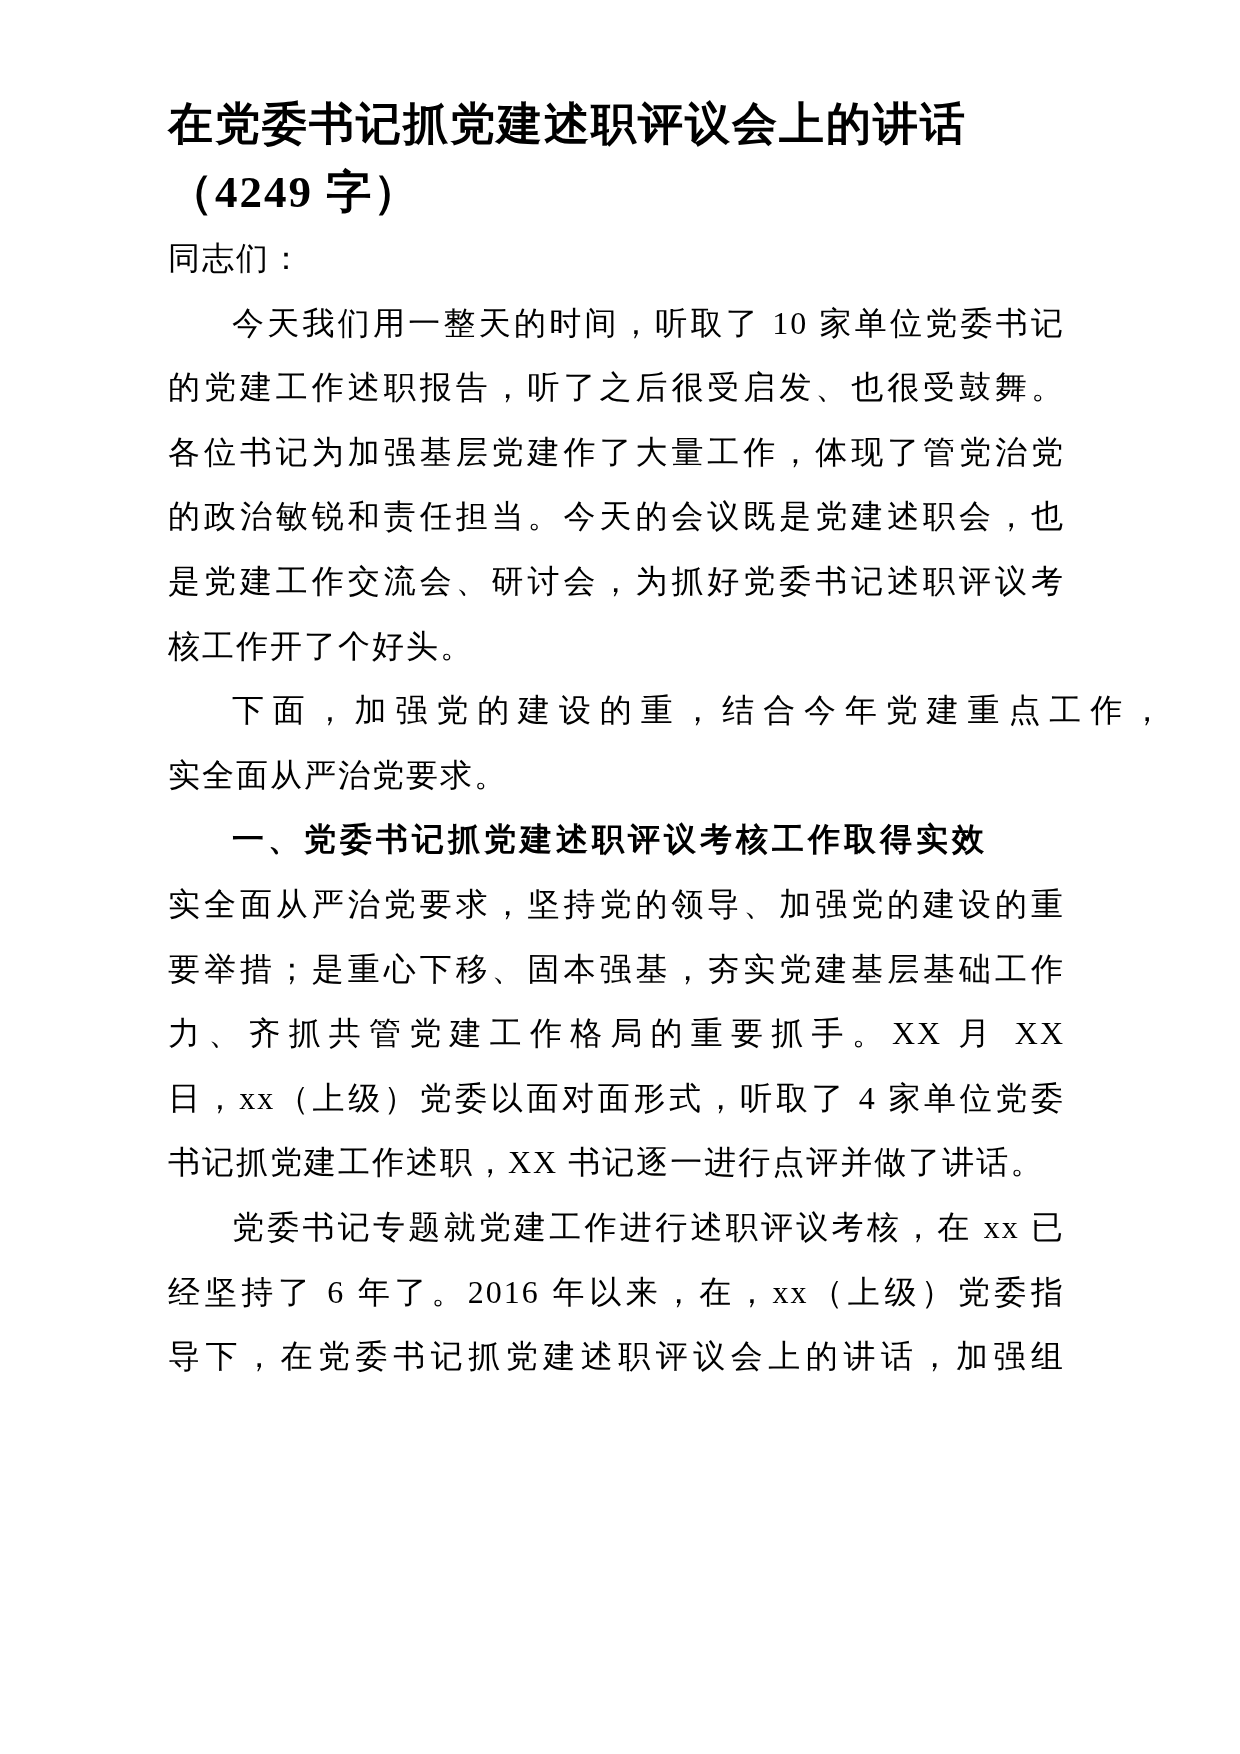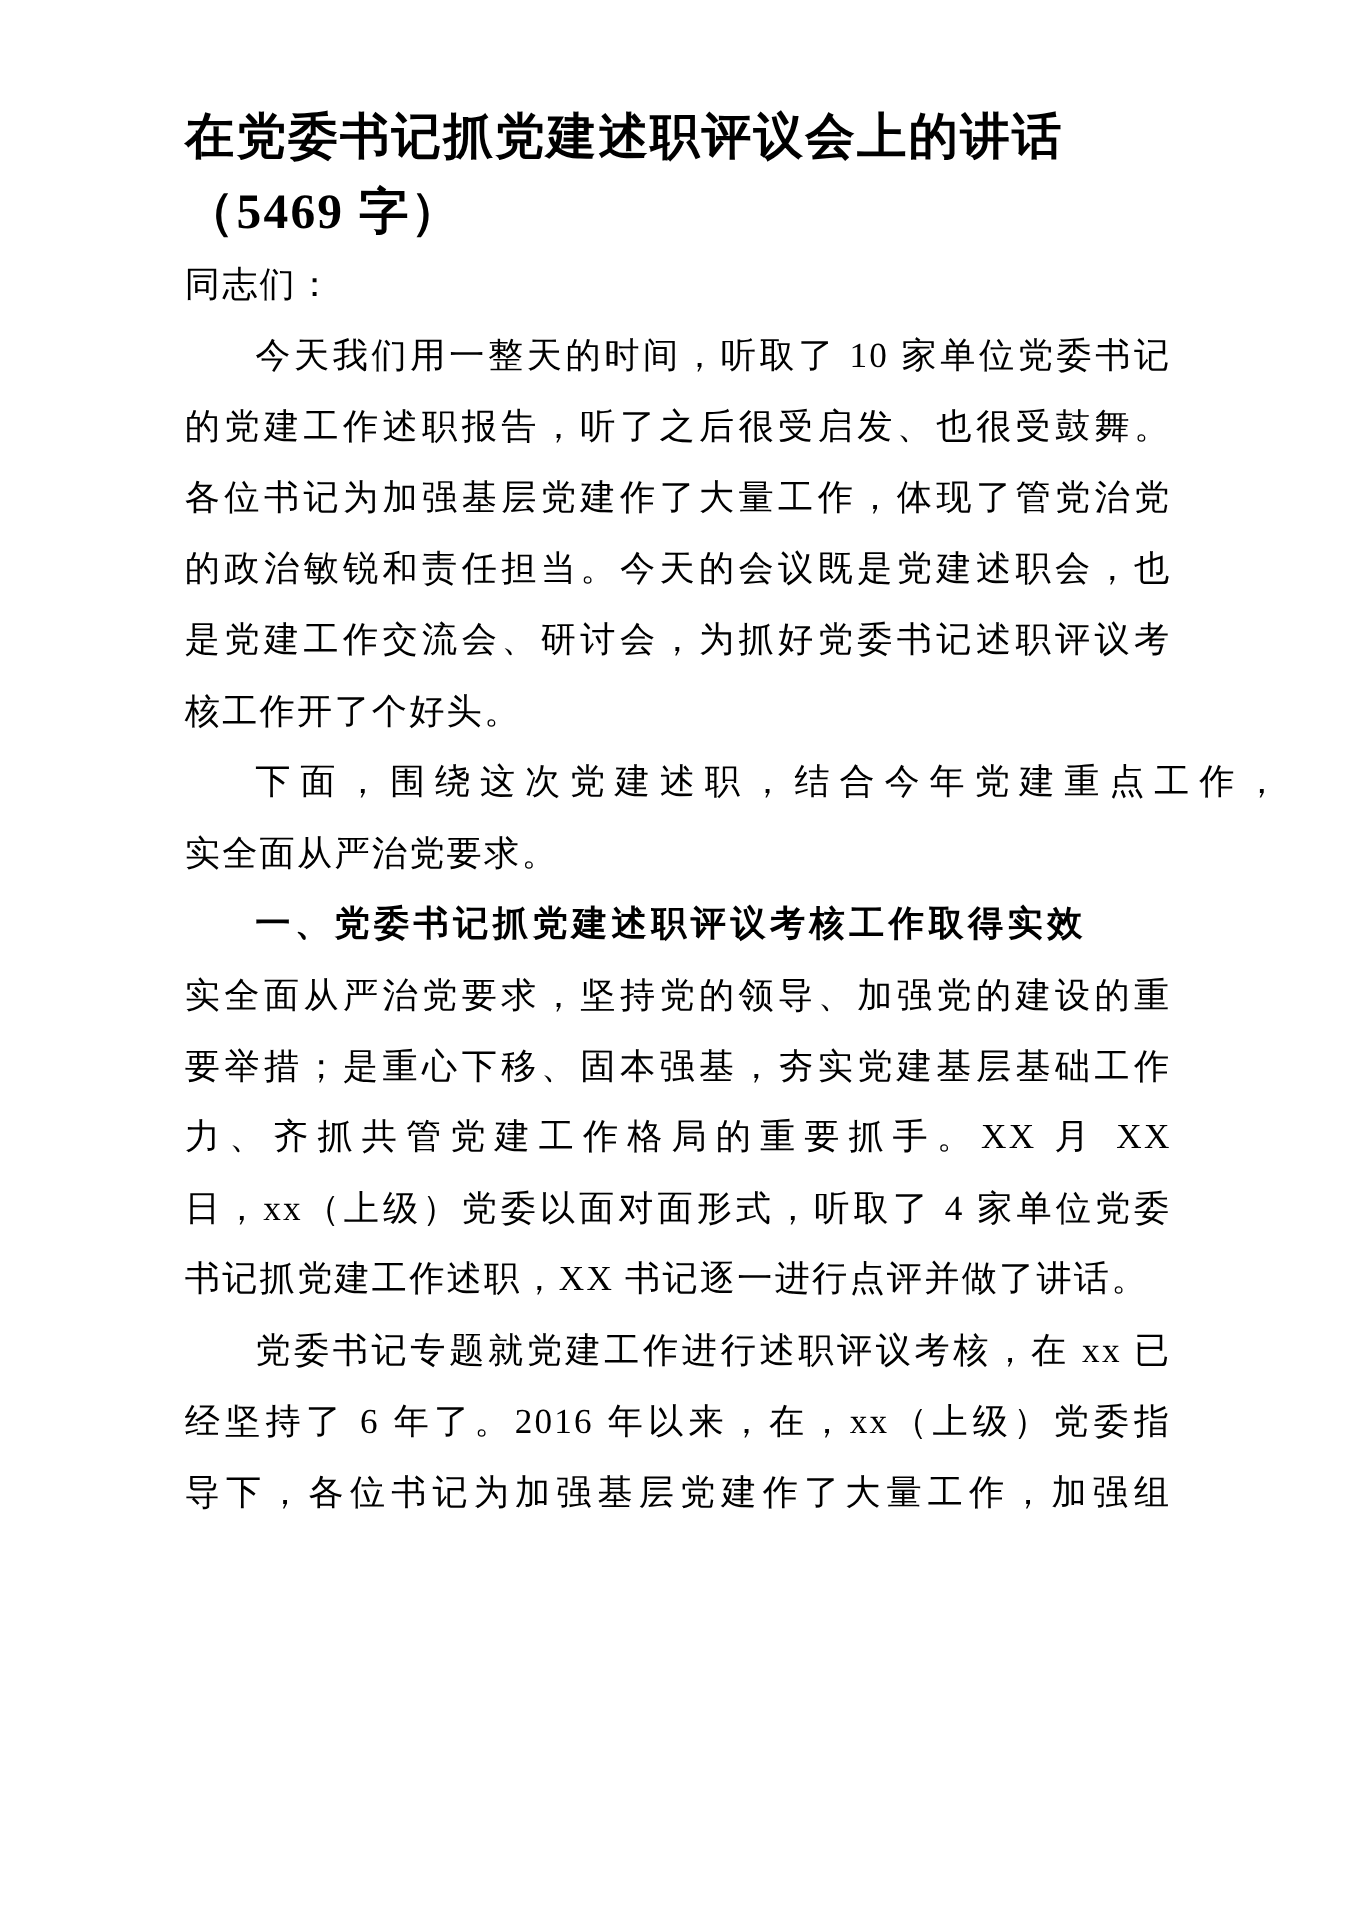--- a/index.html
+++ b/index.html
@@ -57,51 +57,51 @@
     text-align-last: left;
   }
 </style>
 </head>
 <body>
 
 <div class="page">
 
   <div class="title-block">
     <div class="title-line">在党委书记抓党建述职评议会上的讲话</div>
-    <div class="title-line">（5469 字）</div>
+    <div class="title-line">（4249 字）</div>
   </div>
 
   <div class="body-block">
 
     <div class="line natural">同志们：</div>
 
     <div>
       <div class="line indent">今天我们用一整天的时间，听取了 10 家单位党委书记</div>
       <div class="line">的党建工作述职报告，听了之后很受启发、也很受鼓舞。</div>
       <div class="line">各位书记为加强基层党建作了大量工作，体现了管党治党</div>
       <div class="line">的政治敏锐和责任担当。今天的会议既是党建述职会，也</div>
       <div class="line">是党建工作交流会、研讨会，为抓好党委书记述职评议考</div>
       <div class="line natural">核工作开了个好头。</div>
     </div>
 
     <div>
-      <div class="line indent overflow">下面，围绕这次党建述职，结合今年党建重点工作，</div>
+      <div class="line indent overflow">下面，加强党的建设的重，结合今年党建重点工作，</div>
       <div class="line natural">实全面从严治党要求。</div>
     </div>
 
     <div class="line heading indent">一、党委书记抓党建述职评议考核工作取得实效</div>
 
     <div>
       <div class="line">实全面从严治党要求，坚持党的领导、加强党的建设的重</div>
       <div class="line">要举措；是重心下移、固本强基，夯实党建基层基础工作</div>
       <div class="line">力、齐抓共管党建工作格局的重要抓手。XX 月 XX</div>
       <div class="line">日，xx（上级）党委以面对面形式，听取了 4 家单位党委</div>
       <div class="line natural">书记抓党建工作述职，XX 书记逐一进行点评并做了讲话。</div>
     </div>
 
     <div>
       <div class="line indent">党委书记专题就党建工作进行述职评议考核，在 xx 已</div>
       <div class="line">经坚持了 6 年了。2016 年以来，在，xx（上级）党委指</div>
-      <div class="line">导下，各位书记为加强基层党建作了大量工作，加强组</div>
+      <div class="line">导下，在党委书记抓党建述职评议会上的讲话，加强组</div>
     </div>
 
   </div>
 </div>
 
 </body></html>

